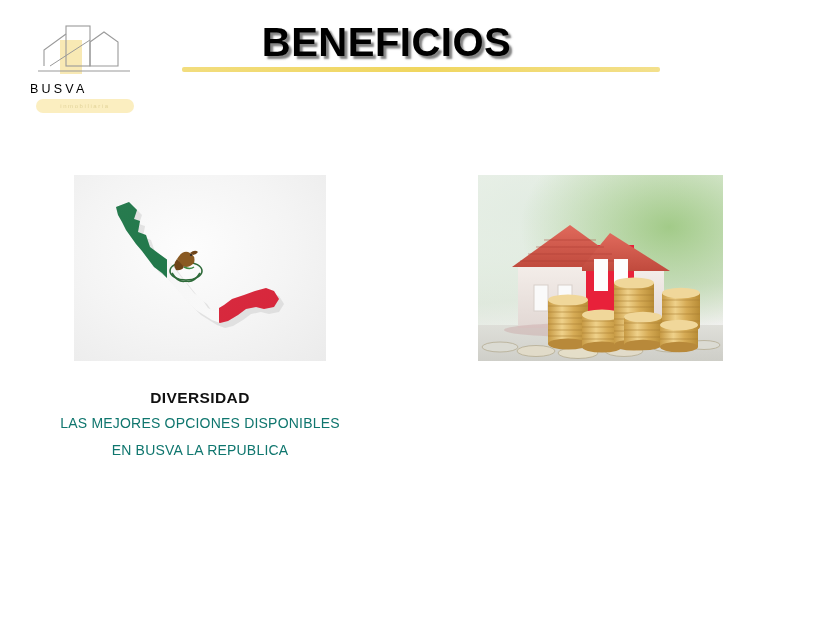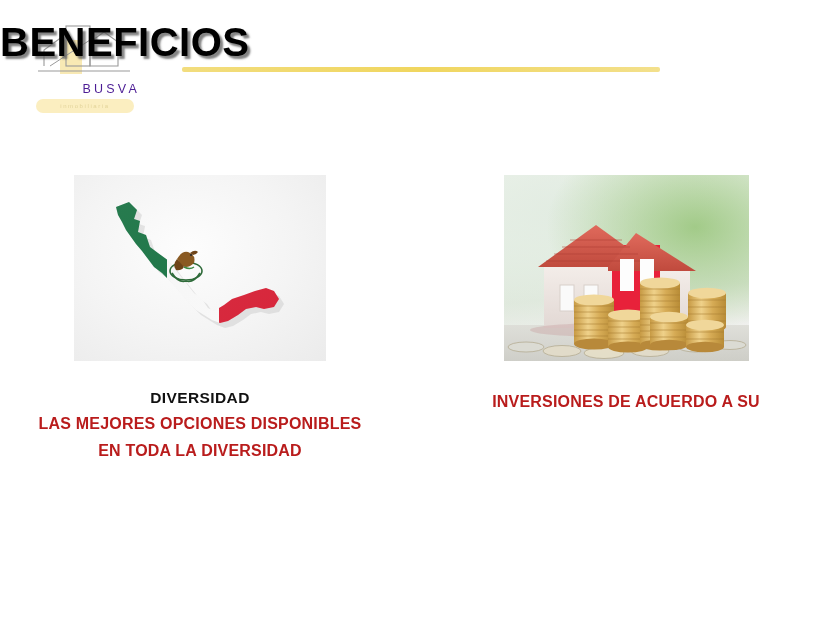--- a/index.html
+++ b/index.html
@@ -29,25 +29,25 @@
     left: 0;
     top: 0;
     width: 110px;
     height: 62px;
   }
   .logo-name {
     position: absolute;
     left: 0;
     top: 60px;
     width: 110px;
-    text-align: right;
+    text-align: left;
     font-size: 12.5px;
     letter-spacing: 3.2px;
     font-weight: 400;
-    color: #4c1d95;
+    color: #000000;
   }
   .logo-tagline-wrap {
     position: absolute;
     left: 6px;
     top: 77px;
     width: 98px;
     height: 14px;
     background: #fbeec0;
     border-radius: 7px;
   }
@@ -62,20 +62,21 @@
     color: #e3d49a;
     line-height: 12px;
   }
 
   
   .slide-title {
     position: absolute;
     left: 0;
     top: 20px;
     width: 773px;
+    text-align: center;
     font-size: 40px;
     font-weight: bold;
     letter-spacing: 0.5px;
     color: #000000;
     text-shadow: 3px 3px 2px rgba(90,90,90,0.75);
   }
   .title-rule {
     position: absolute;
     left: 182px;
     top: 67px;
@@ -85,21 +86,20 @@
     border-radius: 2px;
   }
 
   
   .columns {
     position: absolute;
     left: 0;
     top: 175px;
     width: 680px;
     display: flex;
-    gap: 26px;
   }
   .col {
     width: 420px;
     display: flex;
     flex-direction: column;
     align-items: center;
   }
 
   .photo-frame {
     width: 252px;
@@ -148,24 +148,24 @@
     width: 400px;
   }
   .caption-title {
     font-size: 15.5px;
     font-weight: bold;
     letter-spacing: 0.4px;
     color: #111111;
     line-height: 22px;
   }
   .caption-body {
-    font-size: 16px;
-    font-weight: 700;
+    font-size: 14px;
+    font-weight: 400;
     letter-spacing: 0.2px;
-    color: #b91c1c;
+    color: #0f766e;
     line-height: 25px;
     margin-top: 2px;
   }
 </style>
 </head>
 <body>
 
 <div class="logo-block">
 
   <div class="logo-mark">
@@ -237,21 +237,21 @@
             <path d="M-2,6 Q4,9 8,6" fill="none" stroke="#3d8a45" stroke-width="1.4"></path>
             <circle cx="5" cy="-6" r="1.1" fill="#2a2a2a"></circle>
           </g>
         </svg>
       </div>
     </div>
 
     <div class="caption">
       <div class="caption-title">DIVERSIDAD</div>
       <div class="caption-body">LAS MEJORES OPCIONES DISPONIBLES</div>
-      <div class="caption-body">EN TODA LA DIVERSIDAD</div>
+      <div class="caption-body">EN BUSVA LA REPUBLICA</div>
     </div>
   </div>
 
   <div class="col">
 
     <div class="photo-frame narrow">
       <div class="photo-house">
         <svg viewBox="0 0 245 186" xmlns="http://www.w3.org/2000/svg">
           <defs>
             <linearGradient id="roofG" x1="0" y1="0" x2="0" y2="1">
@@ -387,17 +387,16 @@
               <line x1="182" y1="164" x2="220" y2="164"></line>
             </g>
           </g>
 
           <rect x="0" y="0" width="245" height="186" fill="none" stroke="#ffffff" stroke-width="0"></rect>
         </svg>
       </div>
     </div>
 
     <div class="caption">
-      <div class="caption-body">INVERSIONES DE ACUERDO A SU</div>
     </div>
   </div>
 
 </div>
 
 </body></html>

